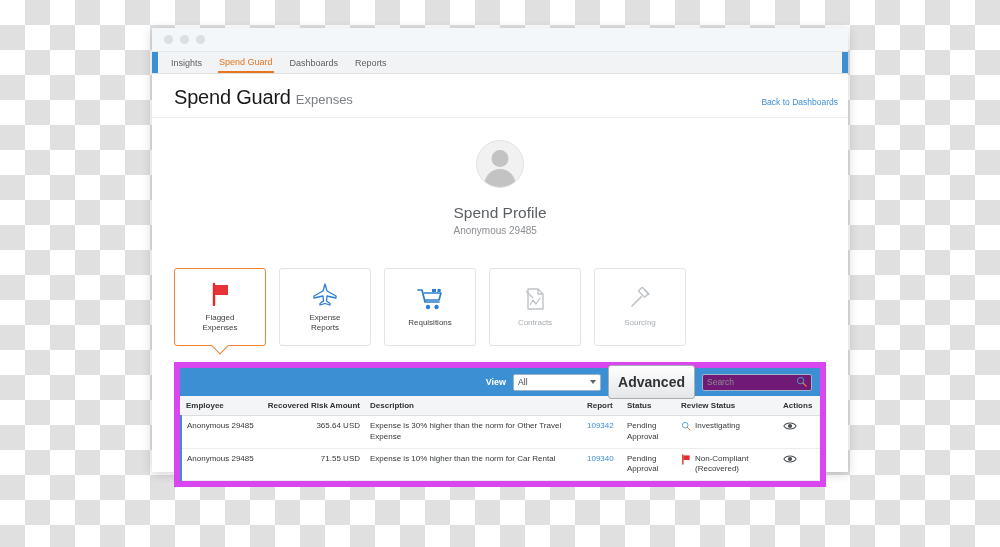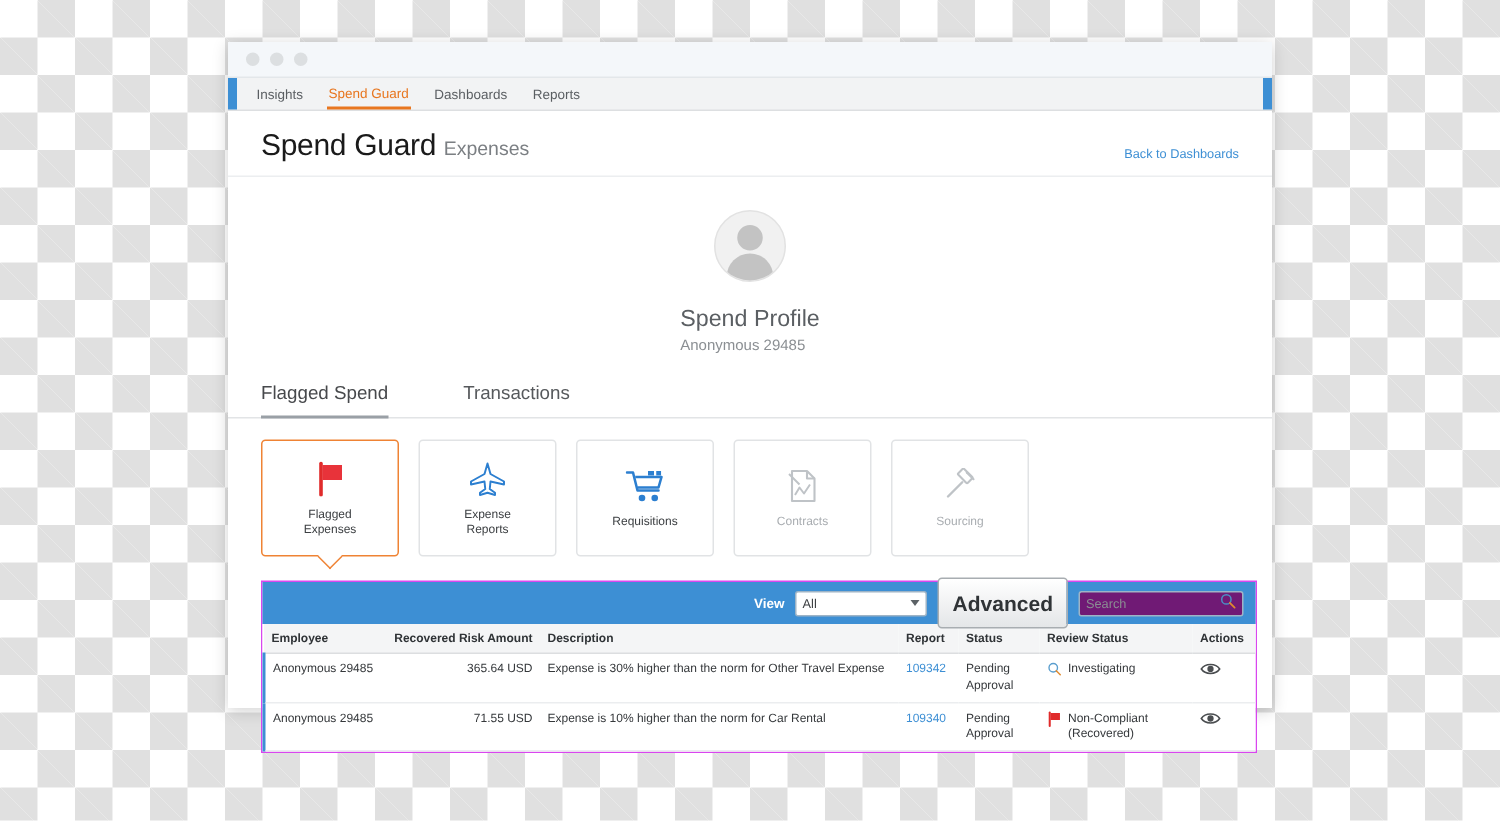--- a/index.html
+++ b/index.html
@@ -55,21 +55,21 @@
   
   #page-header {
     padding: 12px 22px 8px 22px;
     display: flex; align-items: baseline;
     border-bottom: 1px solid #eceef0;
     position: relative;
   }
   #header-title { font-size: 20px; color: #1a1a1a; font-weight: 400; letter-spacing: -0.2px; }
   #header-subtitle { font-size: 13px; color: #7b7f83; margin-left: 5px; }
   #back-link {
-    position: absolute; right: 22px; bottom: 10px;
+    position: absolute; right: 10px; bottom: 10px;
     font-size: 8.5px; color: #3d8fd4; cursor: pointer;
   }
 
   
   #profile {
     display: flex; align-items: center; justify-content: center;
     gap: 16px; padding: 22px 0 18px 0; flex-direction: column;
   }
   #avatar {
     width: 48px; height: 48px; border-radius: 50%;
@@ -112,21 +112,21 @@
     border-right: 1.5px solid #ef8334; border-bottom: 1.5px solid #ef8334;
   }
   .card-icon { height: 26px; display: flex; align-items: center; justify-content: center; }
   .card-label {
     font-size: 8px; line-height: 1.3; text-align: center;
     color: #3d4043; white-space: pre-line;
   }
   .card.disabled .card-label { color: #a9adb1; }
 
   
-  #table-block { margin: 12px 10px 0 22px; border: 1px solid #d946ef; }
+  #table-block { margin: 12px 22px 0 22px; border: 6px solid #d946ef; }
   #toolbar {
     background: #3d8fd4; height: 28px;
     display: flex; align-items: center; justify-content: flex-end;
     gap: 7px; padding-right: 8px;
   }
   #view-label { font-size: 9px; color: #fff; font-weight: bold; }
   #view-select {
     width: 88px; height: 17px; font-size: 8.5px;
     background: #fff; border: 1px solid #9eb4c6; border-radius: 2px;
     color: #3c3f42; padding: 0 4px;
@@ -199,24 +199,20 @@
     <div id="avatar">
       <div class="head"></div>
       <div class="body"></div>
     </div>
     <div id="profile-text">
       <span id="profile-name">Spend Profile</span>
       <span id="profile-sub">Anonymous 29485</span>
     </div>
   </div>
 
-  <div id="tabs">
-    <div class="tab active">Flagged Spend</div>
-    <div class="tab">Transactions</div>
-  </div>
 
   <div id="card-row">
 
     <div class="card selected">
       <span class="card-icon">
         <svg width="22" height="24" viewBox="0 0 22 24">
           <path d="M5 2 L5 23" stroke="#e02b2b" stroke-width="2.4" fill="none" stroke-linecap="round"></path>
           <path d="M6 3 L19 3 L19 13 L6 13 Z" fill="#e8333a"></path>
         </svg>
       </span>

